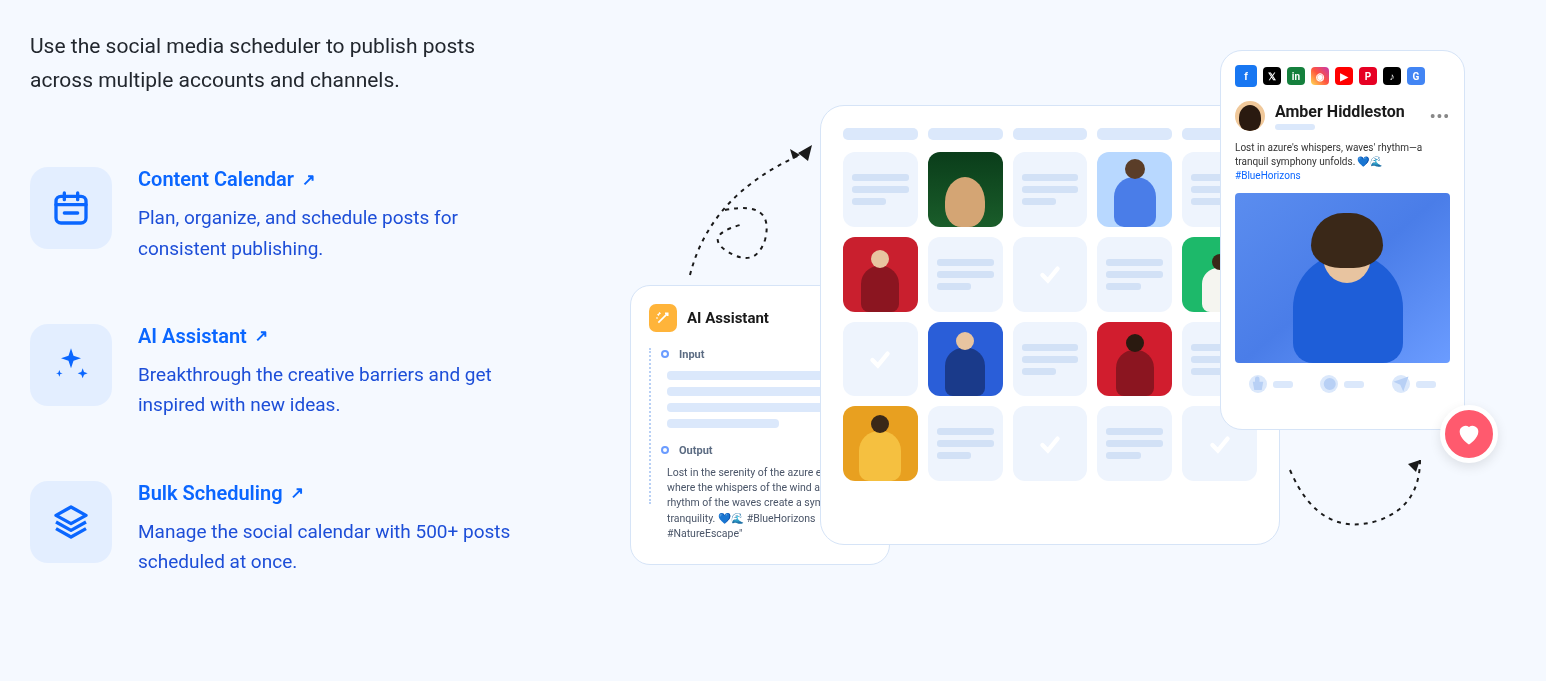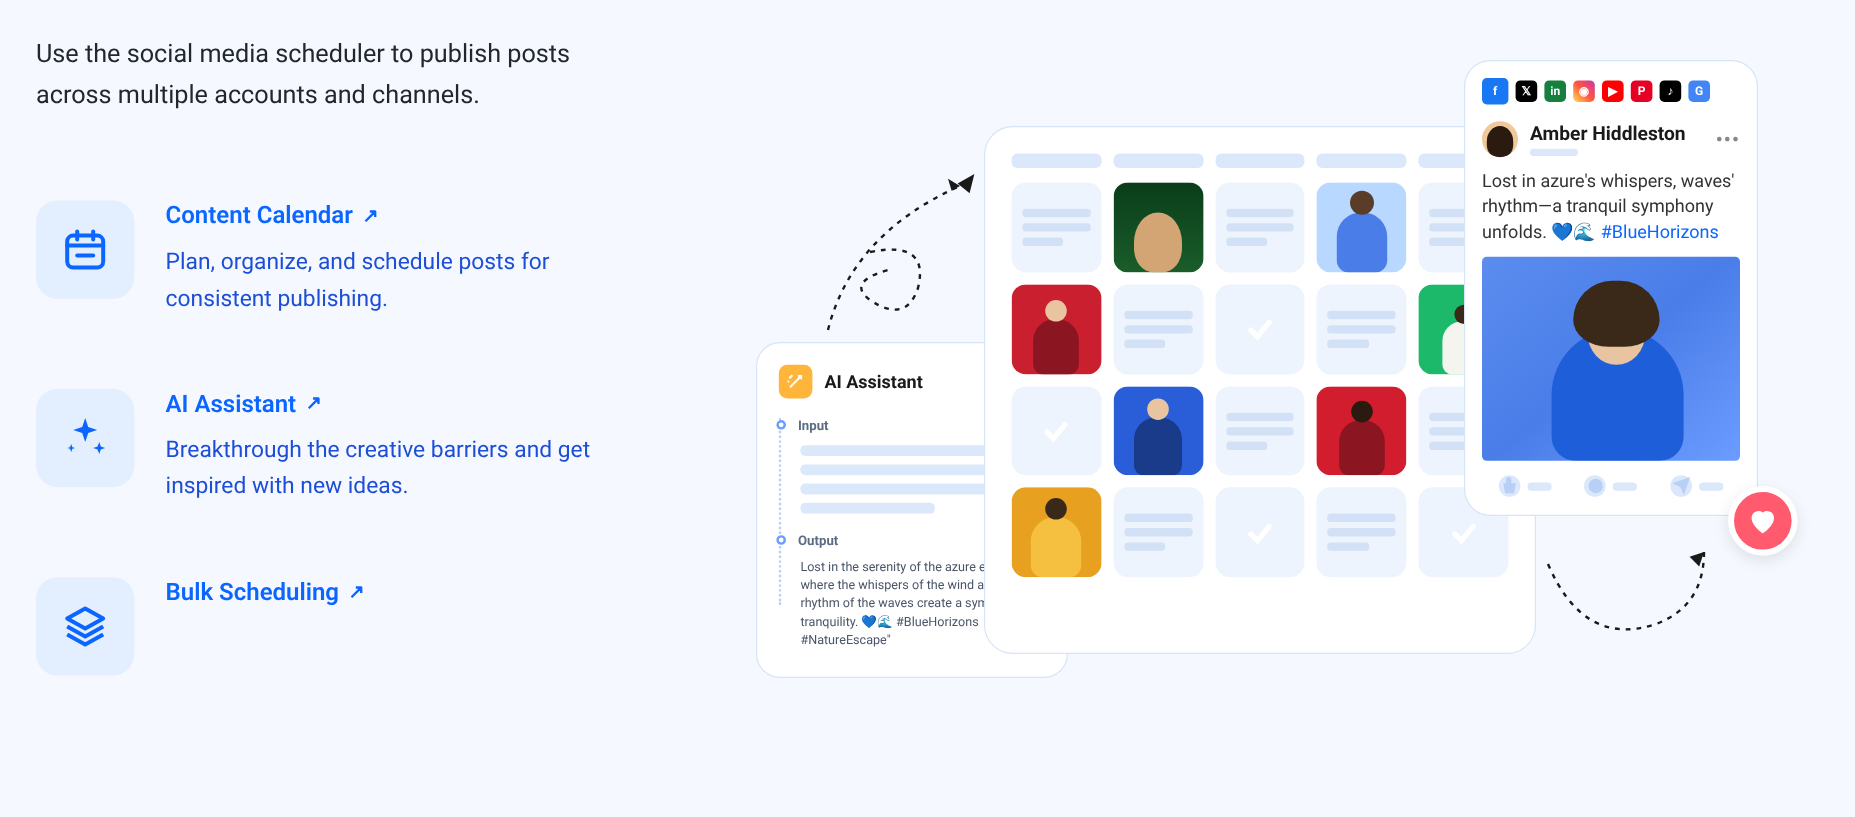--- a/index.html
+++ b/index.html
@@ -111,21 +111,21 @@
   .ai-title {
     font-weight: 700;
     font-size: 15px;
     color: #1a1a1a;
   }
 
   .ai-step-label {
     font-size: 11px;
     font-weight: 700;
     color: #5b6b82;
-    margin-left: 16px;
+    margin-left: 30px;
     position: relative;
   }
 
   .ai-dot {
     position: absolute;
     left: -18px;
     top: 2px;
     width: 8px;
     height: 8px;
     border-radius: 50%;
@@ -321,21 +321,21 @@
   }
 
   .post-menu {
     margin-left:auto;
     color:#888;
     font-weight:bold;
     letter-spacing:1px;
   }
 
   .post-caption {
-    font-size: 15px;
+    font-size: 10px;
     line-height: 1.4;
     color: #333;
     margin: 10px 0;
   }
 
   .hashtag {
     color: #0a66ff;
   }
 
   .post-img {
@@ -443,20 +443,21 @@
           <polygon points="12 3 21 8 12 13 3 8 12 3"></polygon>
           <polyline points="3 12 12 17 21 12"></polyline>
           <polyline points="3 16 12 21 21 16"></polyline>
         </svg>
     </div>
     <div>
       <div class="feature-title">
         <span>Bulk Scheduling</span>
         <span class="arrow-ne">↗</span>
       </div>
+      <p class="feature-desc">Manage the social calendar with 500+ posts scheduled at once.</p>
     </div>
   </div>
 </div>
 
 <div class="right-panel">
 
   <svg class="curve-arrow" style="left:60px;top:95px;" width="160" height="160">
     <path d="M10 140 Q 30 60 120 20" stroke="#1a1a1a" stroke-width="2" fill="none" stroke-dasharray="4 5"></path>
     <path d="M10 140 q 20 30 -5 10 q 20 -10 5 -10" fill="none"></path>
     <circle cx="20" cy="150" r="12" fill="none" stroke="#1a1a1a" stroke-width="2" stroke-dasharray="4 4" opacity="0"></circle>

